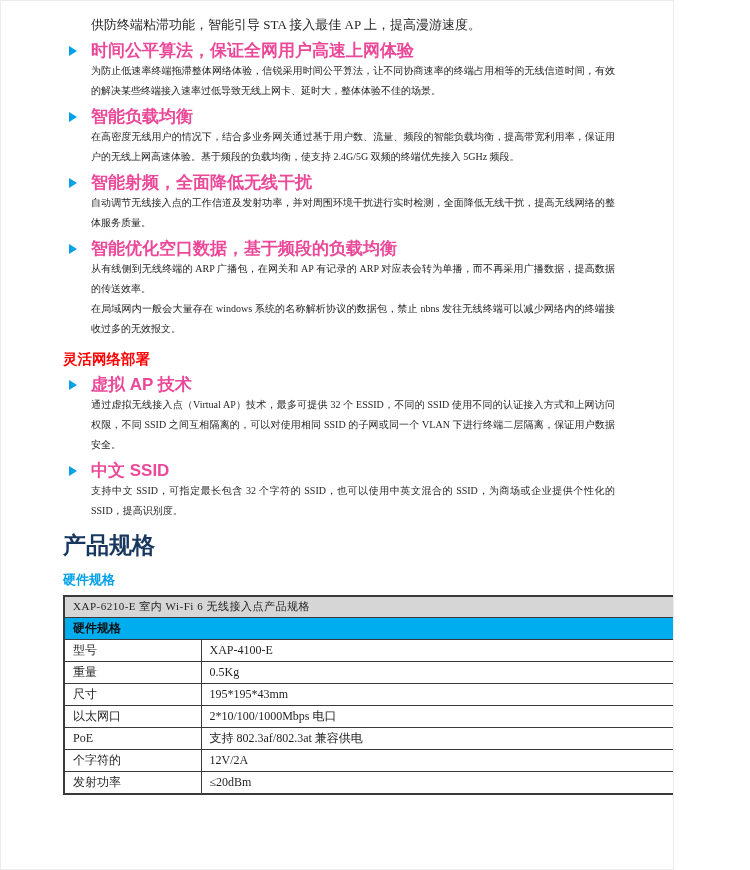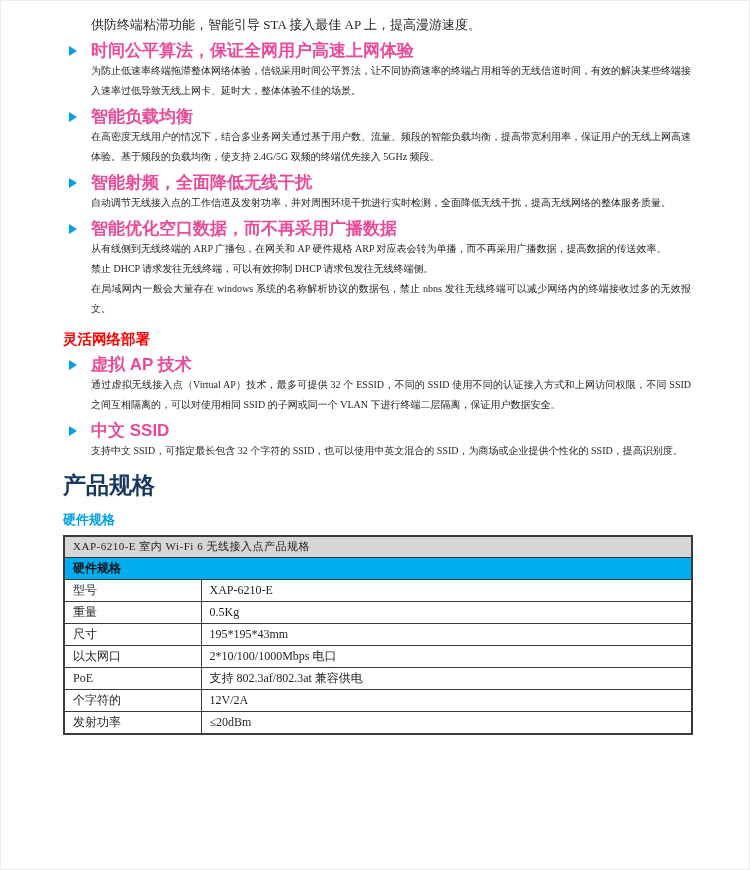--- a/index.html
+++ b/index.html
@@ -1,18 +1,18 @@
 <!DOCTYPE html>
 <html><head>
 <meta charset="utf-8">
 <style>
   html,body{margin:0;padding:0;background:#fff;}
   .page{
     position:relative;
-    width:750px;height:870px;
+    width:674px;height:870px;
     background:#ffffff;
     box-sizing:border-box;
     border:1px solid #ececec;
     overflow:hidden;
     font-family:"Liberation Serif","DejaVu Serif",serif;
     color:#1f1f1f;
   }
   .content{padding:14px 58px 0 62px;}
 
   
@@ -133,25 +133,24 @@
         <span class="feature-title">智能射频，全面降低无线干扰</span>
       </div>
       <div class="feature-body">
         <p>自动调节无线接入点的工作信道及发射功率，并对周围环境干扰进行实时检测，全面降低无线干扰，提高无线网络的整体服务质量。</p>
       </div>
     </div>
 
     <div class="feature">
       <div class="feature-head">
         <span class="bullet"></span>
-        <span class="feature-title">智能优化空口数据，而不再采用广播数据</span>
-      </div>
-      <div class="feature-body">
-        <p>从有线侧到无线终端的 ARP 广播包，在网关和 AP 硬件规格 ARP 对应表会转为单播，而不再采用广播数据，提高数据的传送效率。</p>
-        <p>禁止 DHCP 请求发往无线终端，可以有效抑制 DHCP 请求包发往无线终端侧。</p>
+        <span class="feature-title">智能优化空口数据，基于频段的负载均衡</span>
+      </div>
+      <div class="feature-body">
+        <p>从有线侧到无线终端的 ARP 广播包，在网关和 AP 有记录的 ARP 对应表会转为单播，而不再采用广播数据，提高数据的传送效率。</p>
         <p>在局域网内一般会大量存在 windows 系统的名称解析协议的数据包，禁止 nbns 发往无线终端可以减少网络内的终端接收过多的无效报文。</p>
       </div>
     </div>
 
     <h3 class="red-heading">灵活网络部署</h3>
 
     <div class="feature">
       <div class="feature-head">
         <span class="bullet"></span>
         <span class="feature-title">虚拟 AP 技术</span>
@@ -178,21 +177,21 @@
     <table class="spec">
       <tbody>
         <tr>
           <td class="tbl-title" colspan="2">XAP-6210-E 室内 Wi-Fi 6 无线接入点产品规格</td>
         </tr>
         <tr>
           <td class="tbl-section" colspan="2">硬件规格</td>
         </tr>
         <tr>
           <td class="lbl">型号</td>
-          <td>XAP-6210-E</td>
+          <td>XAP-4100-E</td>
         </tr>
         <tr>
           <td class="lbl">重量</td>
           <td>0.5Kg</td>
         </tr>
         <tr>
           <td class="lbl">尺寸</td>
           <td>195*195*43mm</td>
         </tr>
         <tr>

